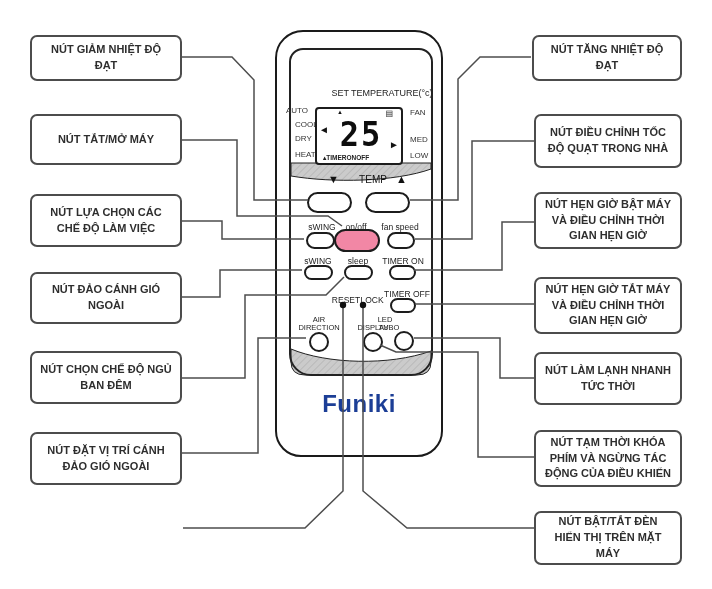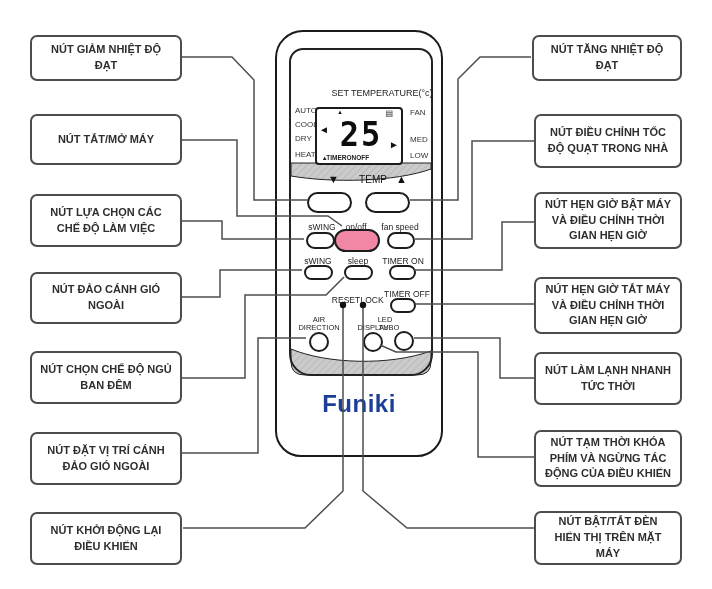--- a/index.html
+++ b/index.html
@@ -47,23 +47,20 @@
     </div>
   <div class="callout" style="left:30px;top:194px;width:152px;height:53px">
       <span>NÚT LỰA CHỌN CÁC CHẾ ĐỘ LÀM VIỆC</span>
     </div>
   <div class="callout" style="left:30px;top:351px;width:152px;height:53px">
       <span>NÚT CHỌN CHẾ ĐỘ NGỦ BAN ĐÊM</span>
     </div>
   <div class="callout" style="left:30px;top:432px;width:152px;height:53px">
       <span>NÚT ĐẶT VỊ TRÍ CÁNH ĐẢO GIÓ NGOÀI</span>
     </div>
-  <div class="callout" style="left:30px;top:512px;width:152px;height:53px">
-      <span>NÚT KHỞI ĐỘNG LẠI ĐIỀU KHIỂN</span>
-    </div>
 
   <div class="callout" style="left:532px;top:35px;width:150px;height:46px">
       <span>NÚT TĂNG NHIỆT ĐỘ ĐẠT</span>
     </div>
   <div class="callout" style="left:534px;top:114px;width:148px;height:54px">
       <span>NÚT ĐIỀU CHỈNH TỐC ĐỘ QUẠT TRONG NHÀ</span>
     </div>
   <div class="callout" style="left:534px;top:192px;width:148px;height:57px">
       <span>NÚT HẸN GIỜ BẬT MÁY VÀ ĐIỀU CHỈNH THỜI GIAN HẸN GIỜ</span>
     </div>
@@ -88,21 +85,21 @@
           <line x1="0" y1="0" x2="0" y2="5" stroke="#b2b2b2" stroke-width="1.4"></line>
         </pattern>
       </defs>
       <path d="M14,131 H154 V137 C118,150 55,151 14,144 Z" fill="url(#hatch)" stroke="#222" stroke-width="1"></path>
       <path d="M14,317 C50,332 112,334 154,319 L154,330 Q154,343 140,343 L28,343 Q14,343 14,330 Z" fill="url(#hatch)" stroke="#222" stroke-width="1"></path>
     </svg>
     <div class="inner-panel"></div>
 
     <div class="set-temp">SET TEMPERATURE(°c)</div>
 
-    <div class="rl" style="left:18px;top:74px">AUTO</div>
+    <div class="rl" style="left:9px;top:74px">AUTO</div>
     <div class="rl" style="left:18px;top:88px">COOL</div>
     <div class="rl" style="left:18px;top:102px">DRY</div>
     <div class="rl" style="left:18px;top:118px">HEAT</div>
     <div class="rl" style="left:133px;top:76px">FAN</div>
     <div class="rl" style="left:133px;top:103px">MED</div>
     <div class="rl" style="left:133px;top:119px">LOW</div>
 
     <div class="disp">
       <span class="arrow" style="left:2px;top:15px;font-size:10px">◄</span>
       <span class="arrow" style="right:2px;top:30px;font-size:10px">►</span>

